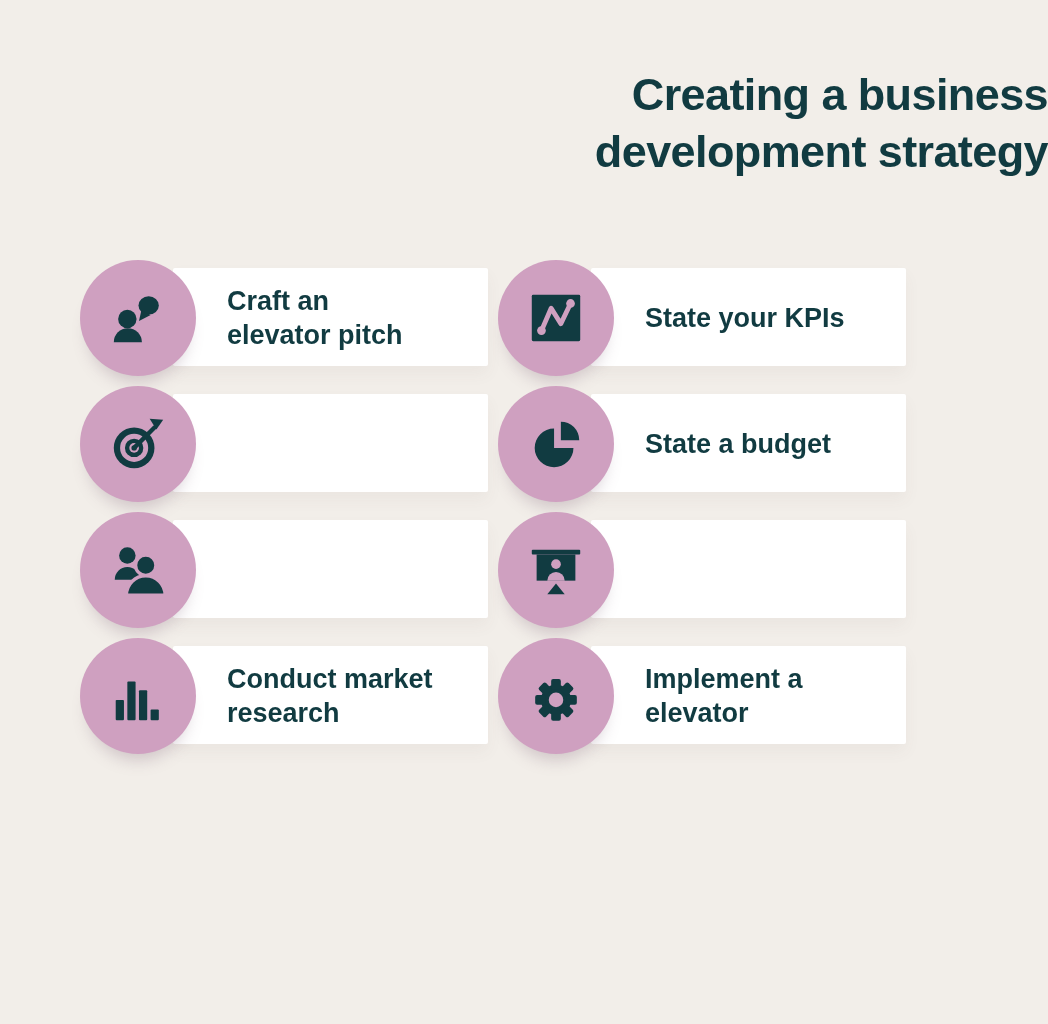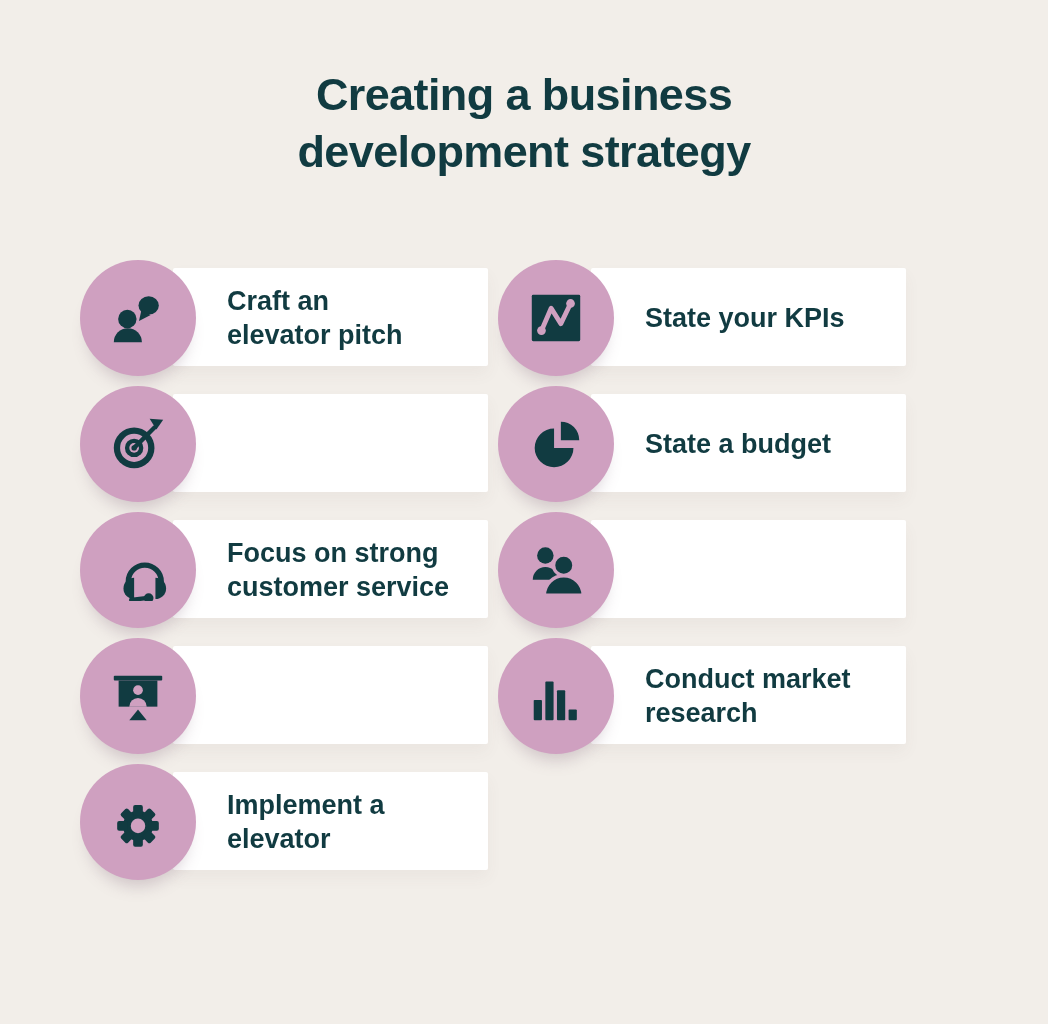--- a/index.html
+++ b/index.html
@@ -5,21 +5,21 @@
   html,body{margin:0;padding:0;}
   body{
     width:1048px;height:1024px;
     background:#f2eee9;
     font-family:"Liberation Sans", sans-serif;
     color:#113b41;
   }
   .canvas{position:relative;width:1048px;height:1024px;overflow:hidden;background:#f2eee9;}
   .title{
     position:absolute;top:66px;left:0;width:100%;
-    margin:0;text-align:center;
+    margin:0;text-align:right;
     font-size:45px;line-height:1.27;font-weight:700;
     letter-spacing:-0.6px;color:#113b41;
     white-space:pre-line;
   }
   .grid{
     position:absolute;top:260px;left:80px;width:888px;
     display:grid;grid-template-columns:408px 408px;
     column-gap:72px;row-gap:26px;gap:10px;
   }
   .item{position:relative;height:116px;}
@@ -103,34 +103,20 @@
       <div class="circle">
         <svg class="icon" viewBox="0 0 64 64">
           <path class="ink" d="M30 16 A20 20 0 1 0 50 36 L30 36 Z"></path>
           <path class="ink" d="M37 9 A19 19 0 0 1 56 28 L37 28 Z"></path>
         </svg>
       </div>
       <div class="label">State a budget</div>
     </div>
 
 
-    <div class="item">
-      <div class="bar"></div>
-      <div class="circle">
-        <svg class="icon" viewBox="0 0 64 64">
-          <path class="ink-stroke" d="M22 44 A17 17 0 0 1 56 44" stroke-width="5.5" stroke-linecap="round"></path>
-          <path class="ink" d="M28 40 A11 11 0 0 0 28 62 Z"></path>
-          <path class="ink" d="M50 40 A11 11 0 0 1 50 62 Z"></path>
-          <line class="ink-stroke" x1="25" y1="63" x2="40" y2="61" stroke-width="4.5" stroke-linecap="round"></line>
-          <circle class="ink" cx="43" cy="61" r="5"></circle>
-        </svg>
-      </div>
-      <div class="label">Focus on strong
-customer service</div>
-    </div>
 
     <div class="item">
       <div class="bar"></div>
       <div class="circle">
         <svg class="icon" viewBox="0 0 64 64">
           <circle class="ink" cx="21" cy="17" r="8.5"></circle>
           <path class="ink" d="M8 42 a13 13 0 0 1 26 0 Z"></path>
           <circle class="ink" cx="40" cy="27" r="10.5" stroke="#cfa0c0" stroke-width="3.5"></circle>
           <path class="ink" d="M20 58 a20 20 0 0 1 40 0 Z" stroke="#cfa0c0" stroke-width="3.5"></path>
         </svg>

